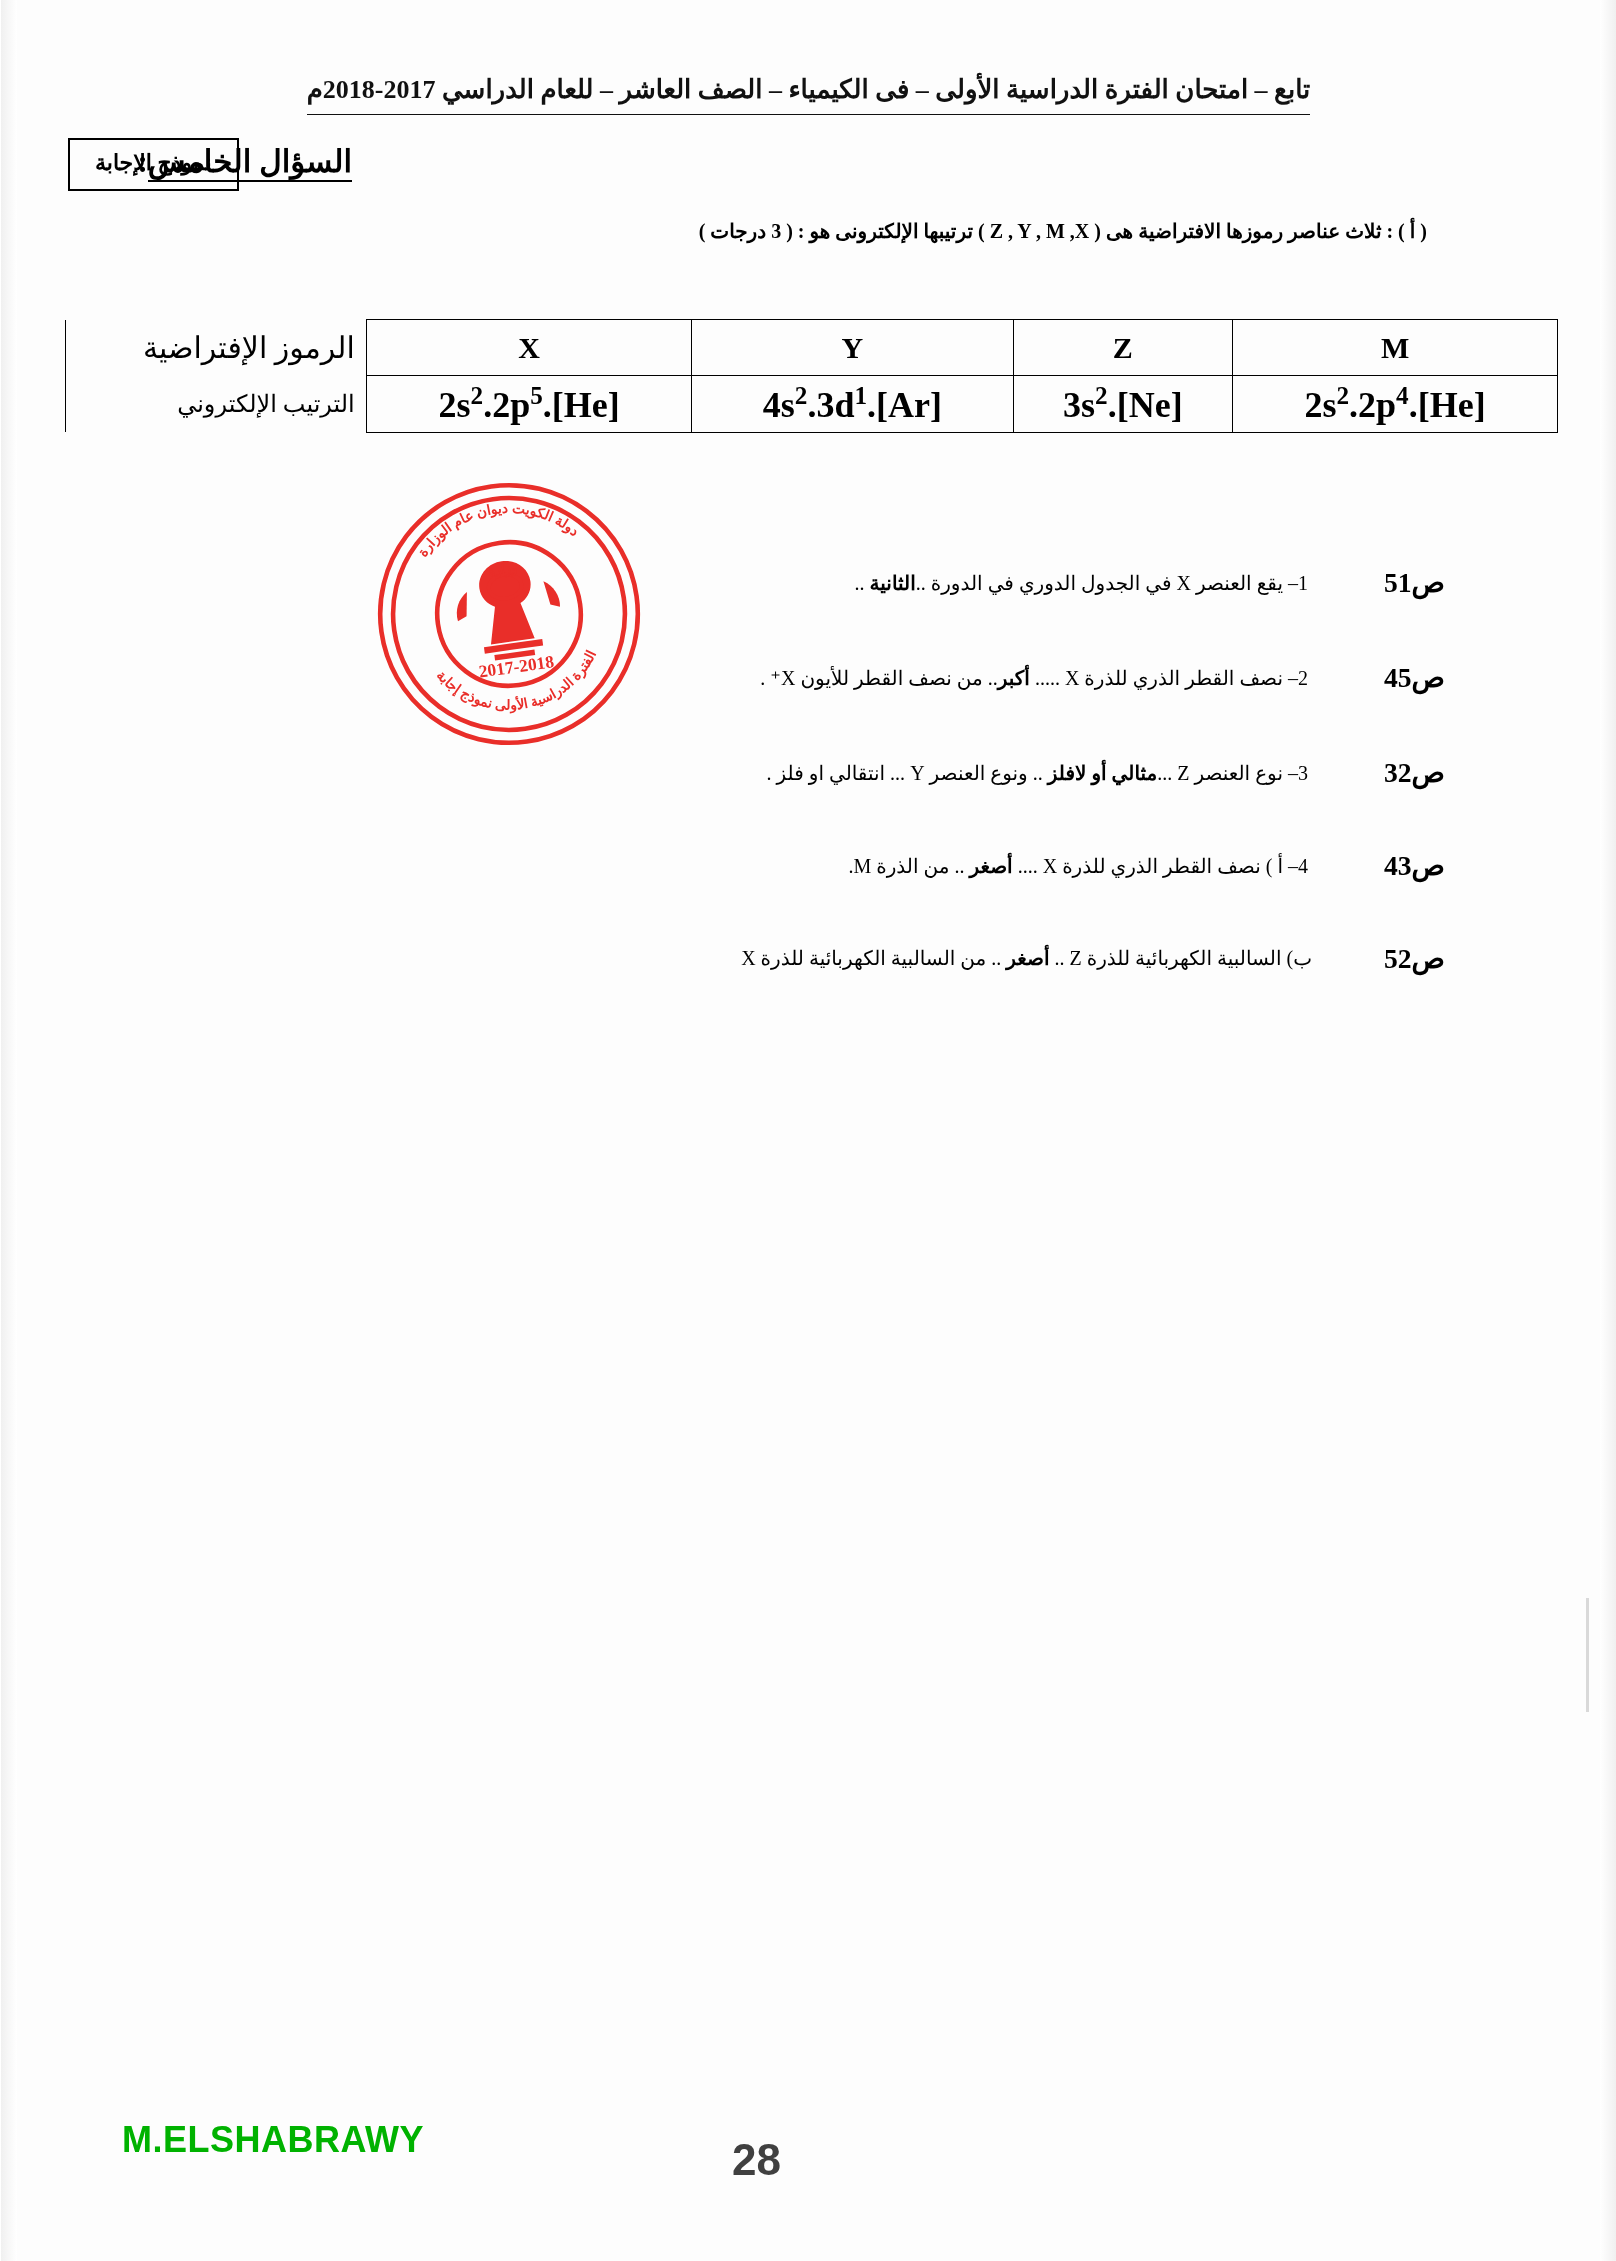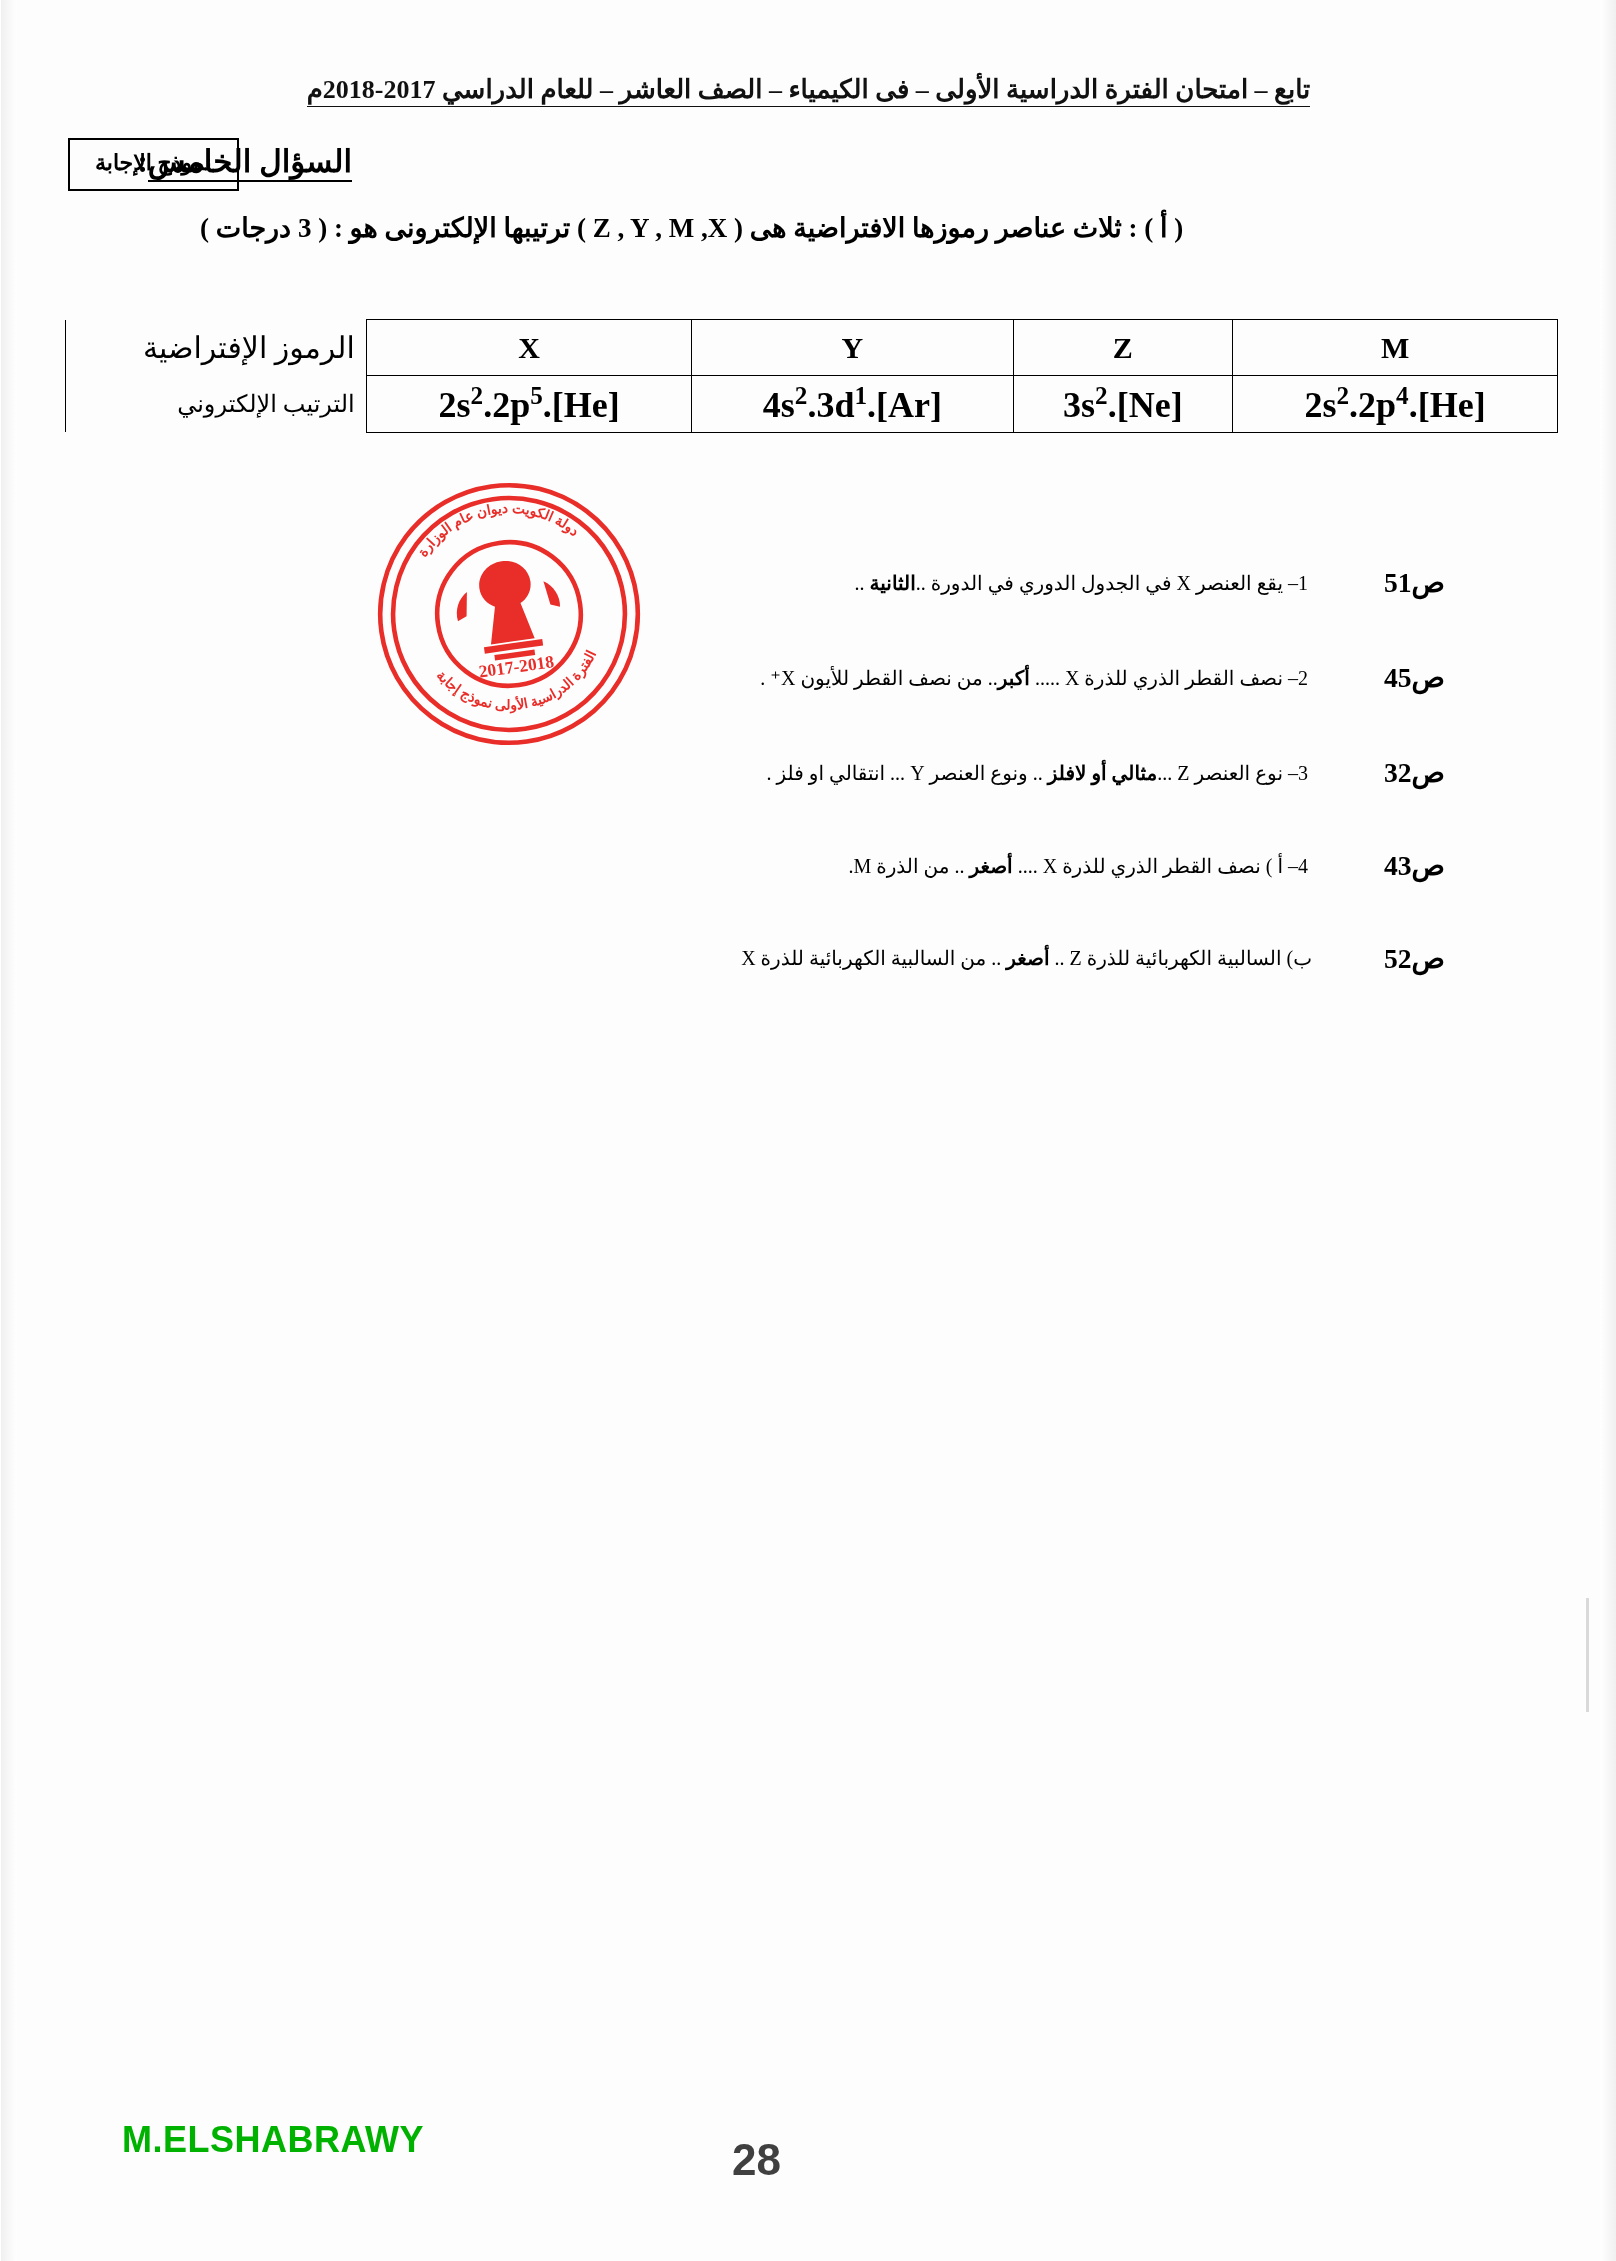--- a/index.html
+++ b/index.html
@@ -49,21 +49,21 @@
     right: 228px;
     left: 228px;
     text-align: center;
     font-size: 26px;
     font-weight: 700;
     color: #111;
     direction: rtl;
   }
   .header .underline {
     border-bottom: 1.9px solid #111;
-    padding-bottom: 2px;
+    padding-bottom: 10px;
     text-align: center;
   }
 
   
   .q-title {
     position: absolute;
     top: 143px;
     right: 1265px;
     font-size: 31px;
     font-weight: 700;
@@ -83,26 +83,26 @@
     border: 2.9px solid #000;
     padding: 9.5px 25px 13.3px 25px;
     font-size: 22px;
     font-weight: 700;
     direction: rtl;
   }
 
   
   .part-a {
     position: absolute;
-    top: 212px;
+    top: 219px;
     right: 190px;
     left: 200px;
-    text-align: left;
-    direction: rtl;
-    font-size: 27px;
+    text-align: right;
+    direction: rtl;
+    font-size: 20px;
     font-weight: 700;
   }
 
   
   table.elements {
     position: absolute;
     top: 319px;
     right: 59px;
     width: 1493px;
     border-collapse: collapse;

